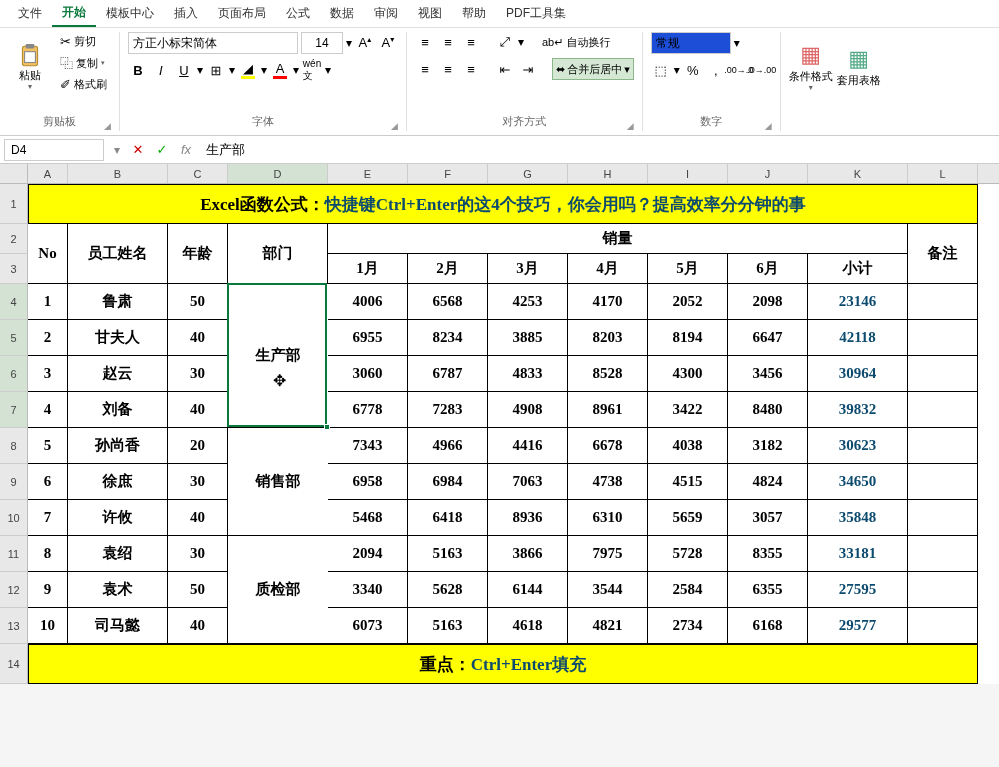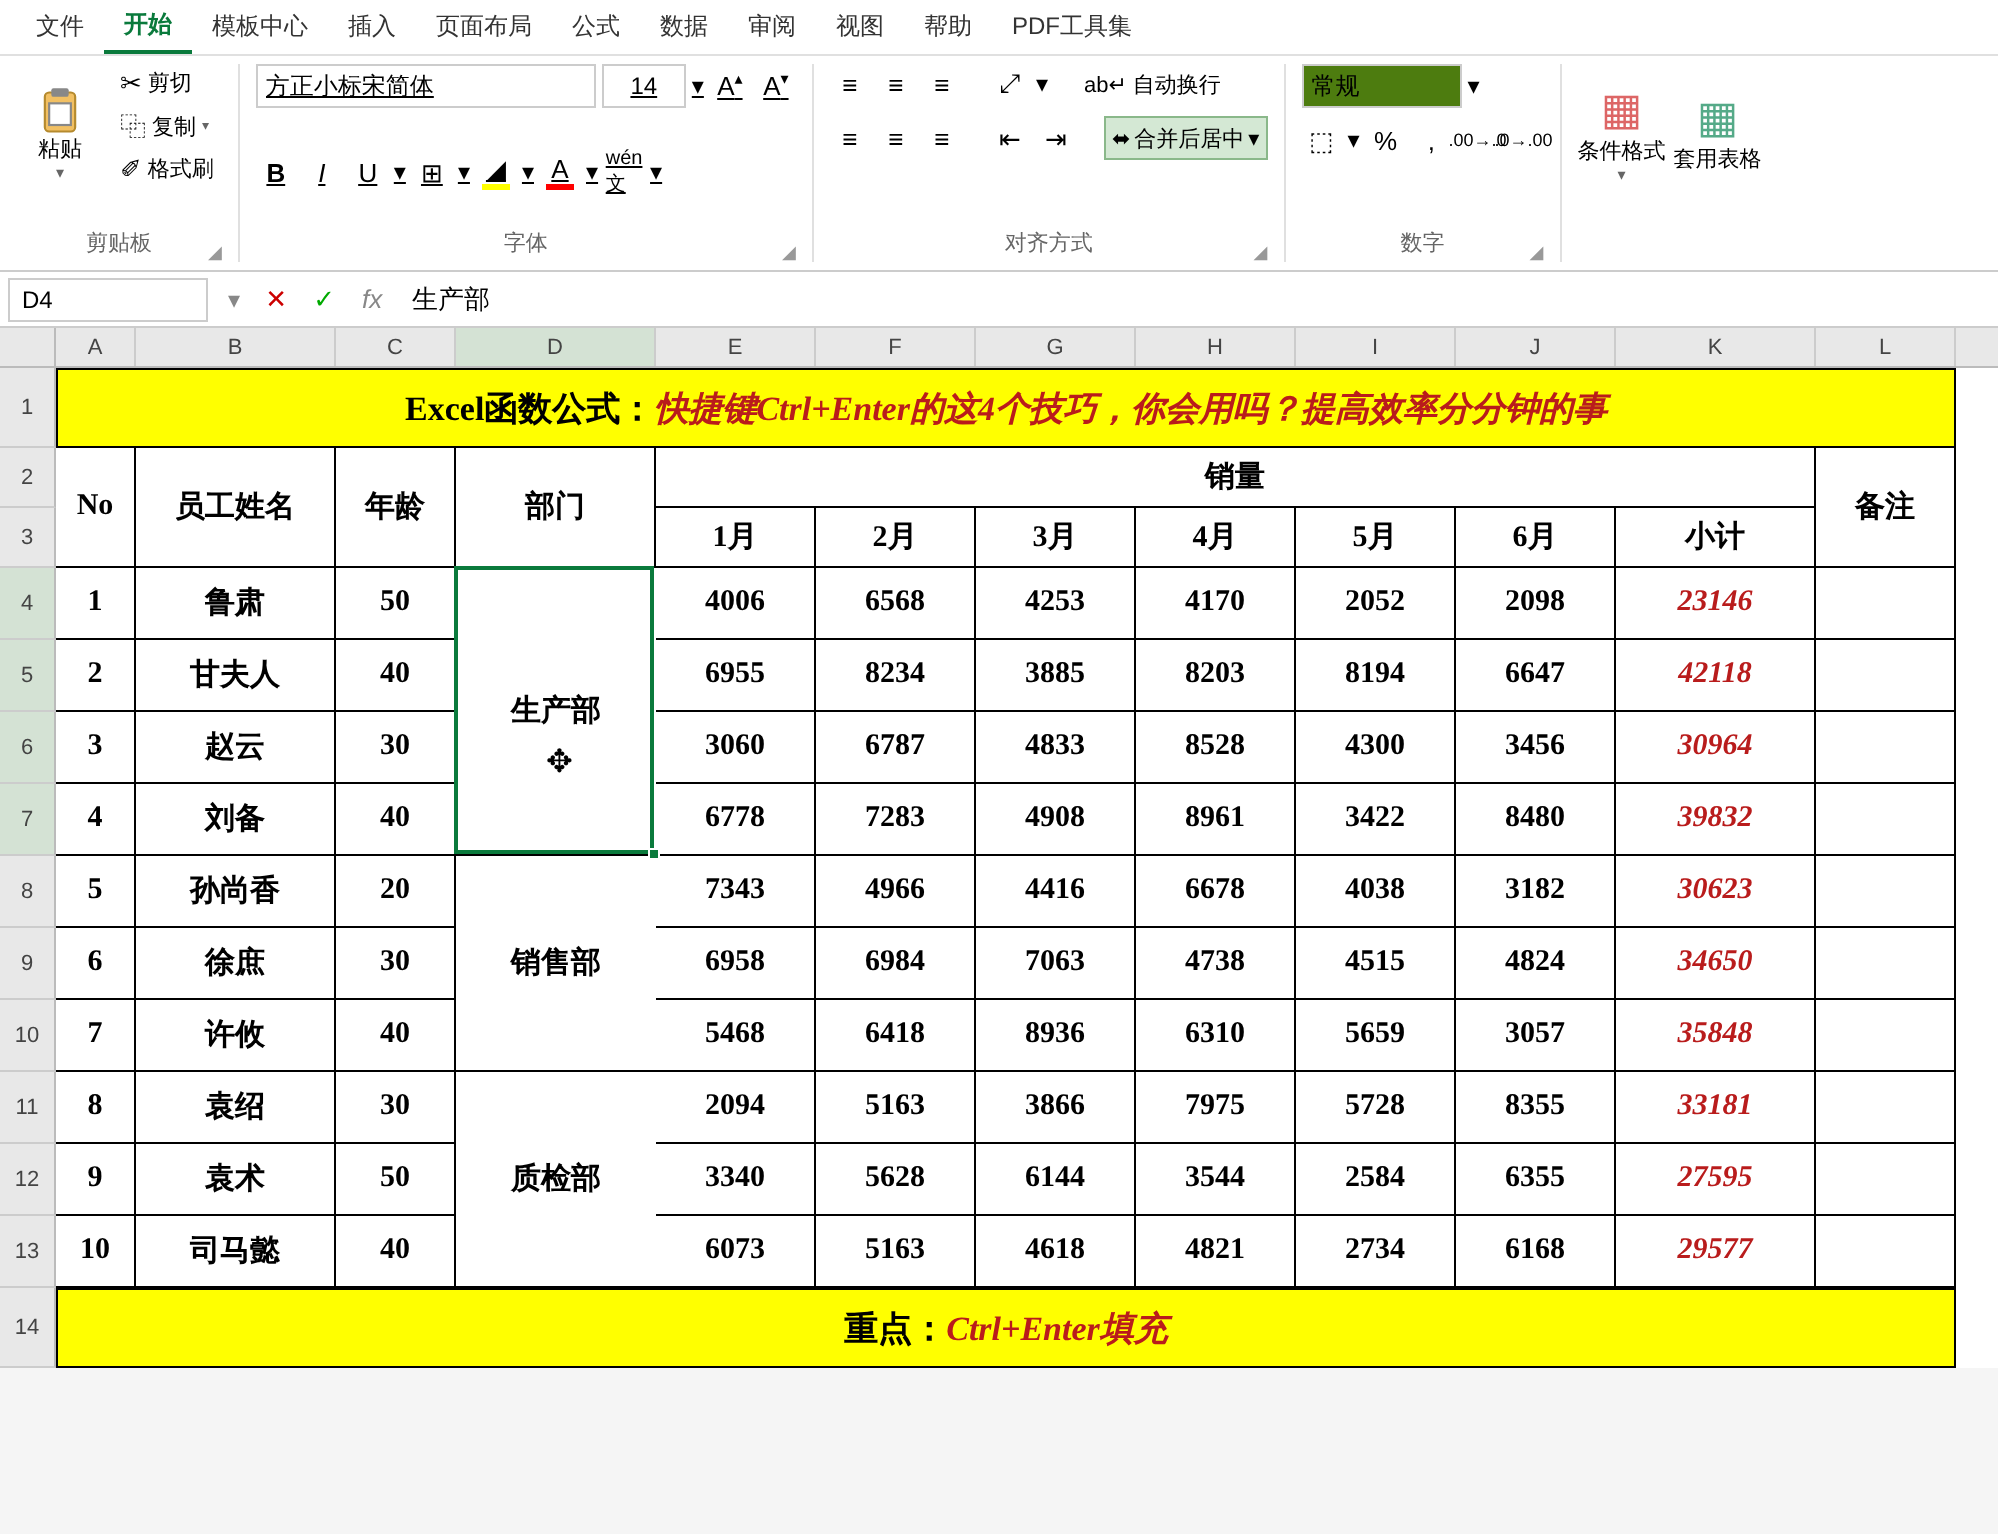--- a/index.html
+++ b/index.html
@@ -28,21 +28,21 @@
 
 .vstack { display: flex; flex-direction: column; gap: 2px; }
 .hrow { display: flex; align-items: center; gap: 3px; }
 
 .font-select { width: 170px; height: 22px; border: 1px solid #ccc; font-size: 12px; padding: 0 4px; background: #fff; }
 .size-select { width: 42px; height: 22px; border: 1px solid #ccc; font-size: 12px; padding: 0 3px; background: #fff; text-align: center; }
 .sq-btn { width: 20px; height: 20px; display: inline-flex; align-items: center; justify-content: center; border: 1px solid transparent; cursor: pointer; font-size: 13px; }
 .sq-btn .under-bar { height: 3px; width: 14px; display: block; }
 .drop-btn { display: inline-flex; align-items: center; gap: 2px; padding: 1px 3px; border: 1px solid #ccc; cursor: pointer; font-size: 11px; height: 22px; }
 .merge-active { background: #d4e8d4; border: 1px solid #8ab88a; }
-.fmt-select { width: 80px; height: 22px; border: 1px solid #ccc; font-size: 12px; padding: 0 4px; background: #4d7c0f; }
+.fmt-select { width: 80px; height: 22px; border: 1px solid #ccc; font-size: 12px; padding: 0 4px; background: #1d4ed8; }
 
 
 .formula-bar { display: flex; align-items: center; background: #fff; border-bottom: 1px solid #ccc; height: 28px; }
 .name-box { width: 100px; border: 1px solid #ccc; height: 22px; margin: 0 4px; padding: 0 6px; font-size: 12px; background: #fff; }
 .fb-btn { width: 24px; height: 22px; display: inline-flex; align-items: center; justify-content: center; color: #888; cursor: pointer; font-size: 13px; }
 .fb-btn.cancel { color:#c00; } .fb-btn.ok { color:#0a0; }
 .formula-input { flex: 1; border: none; height: 22px; padding: 0 8px; font-size: 13px; outline: none; }
 
 
 .sheet-wrap { position: relative; background: #fff; }
@@ -52,21 +52,21 @@
 .col-h.sel { background: #d4e2d4; }
 .grid-body { display: flex; }
 .row-headers { display: flex; flex-direction: column; width: 28px; background: #e8e8e8; }
 .row-h { display: flex; align-items: center; justify-content: center; border-bottom: 1px solid #ccc; border-right: 1px solid #bbb; font-size: 11px; color: #444; }
 .row-h.sel { background: #d4e2d4; }
 .cells { position: relative; }
 
 .cell-row { display: flex; }
 .cell { border-right: 1px solid #e4e4e4; border-bottom: 1px solid #e4e4e4; display: flex; align-items: center; justify-content: center; font-size: 15px; font-family: SimSun, serif; font-weight: bold; }
 .title-row { background: #ffff00; font-family: SimSun, serif; font-weight: bold; font-size: 17px; justify-content: center; }
-.red-text { color: #b91c1c; font-style: italic; }
+.red-text { color: #0c4a6e; }
 .data-cell { border-right: 1px solid #000; border-bottom: 1px solid #000; }
 
 .sel-outline { position: absolute; border: 2px solid #0a7a3c; pointer-events: none; }
 .fill-handle { position: absolute; width: 6px; height: 6px; background: #0a7a3c; border: 1px solid #fff; }
 .cursor-plus { position: absolute; font-size: 16px; pointer-events: none; color: #000; }
 
 svg.clipboard-svg { width: 26px; height: 26px; }
 </style>
 </head>
 <body>
@@ -111,21 +111,21 @@
         <span class="sm-btn">
             <span class="icon">✐</span>
             <span>格式刷</span>
           </span>
       </div>
     </div>
     <div class="ribbon-group-label"><span>剪贴板</span><span class="dialog-launcher">◢</span></div>
   </div>
 
   <div class="ribbon-group">
-    <div class="ribbon-group-content vstack" style="gap:22px;text-decoration:underline;">
+    <div class="ribbon-group-content vstack" style="gap:6px;">
       <div class="hrow">
         <input class="font-select" value="方正小标宋简体" style="">
         <input class="size-select" value="14" style="">
         <span class="caret">▾</span>
         <span class="sq-btn" title="increase">
             <span>A<sup style="font-size:8px">▴</sup></span>
           </span>
         <span class="sq-btn">
             <span>A<sup style="font-size:8px">▾</sup></span>
           </span>

